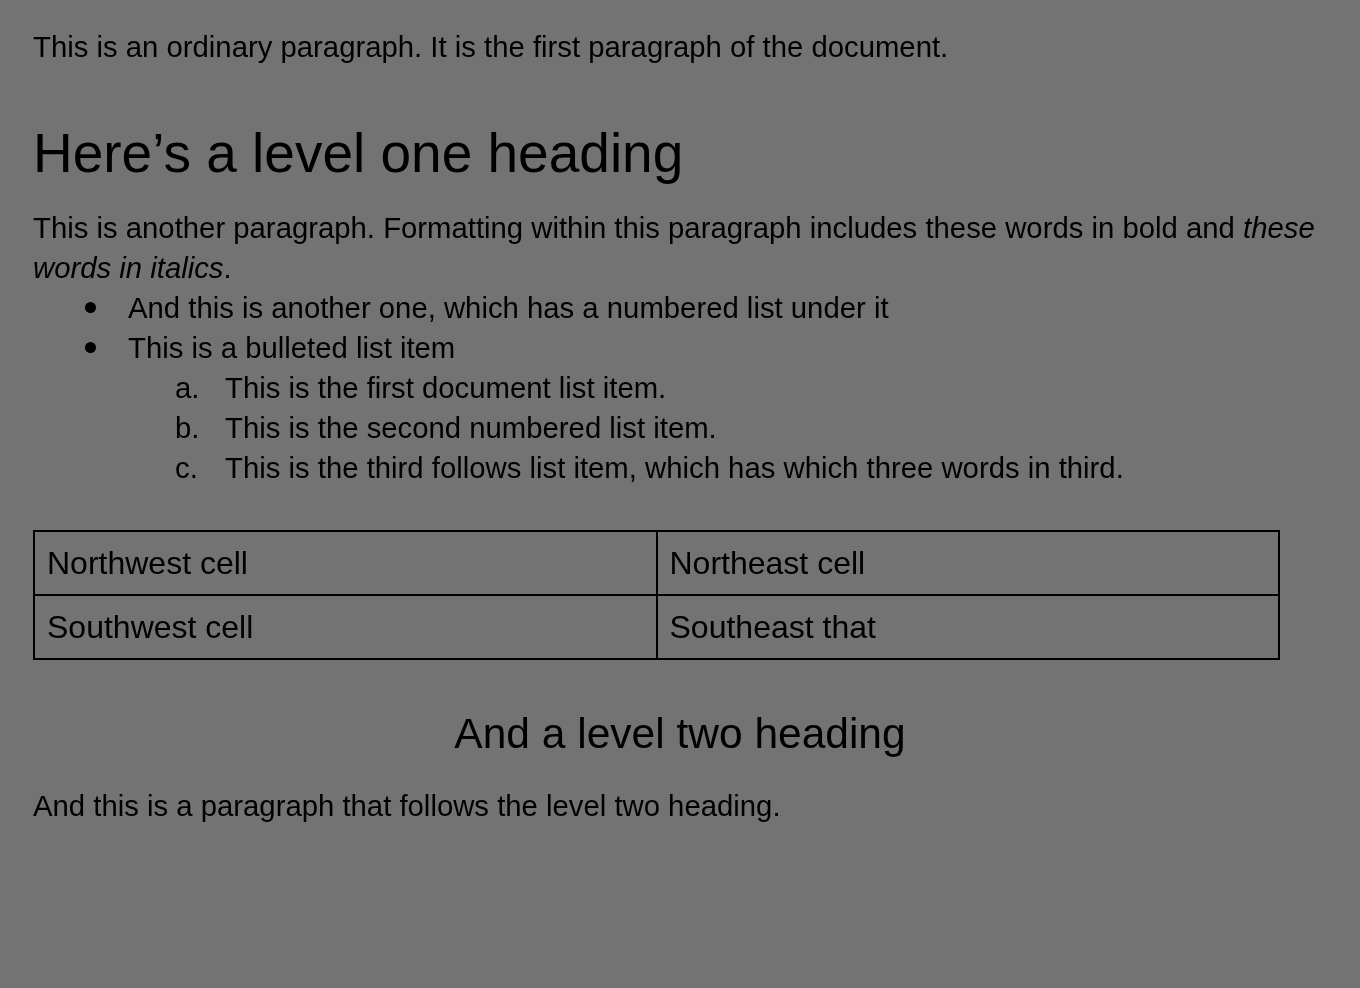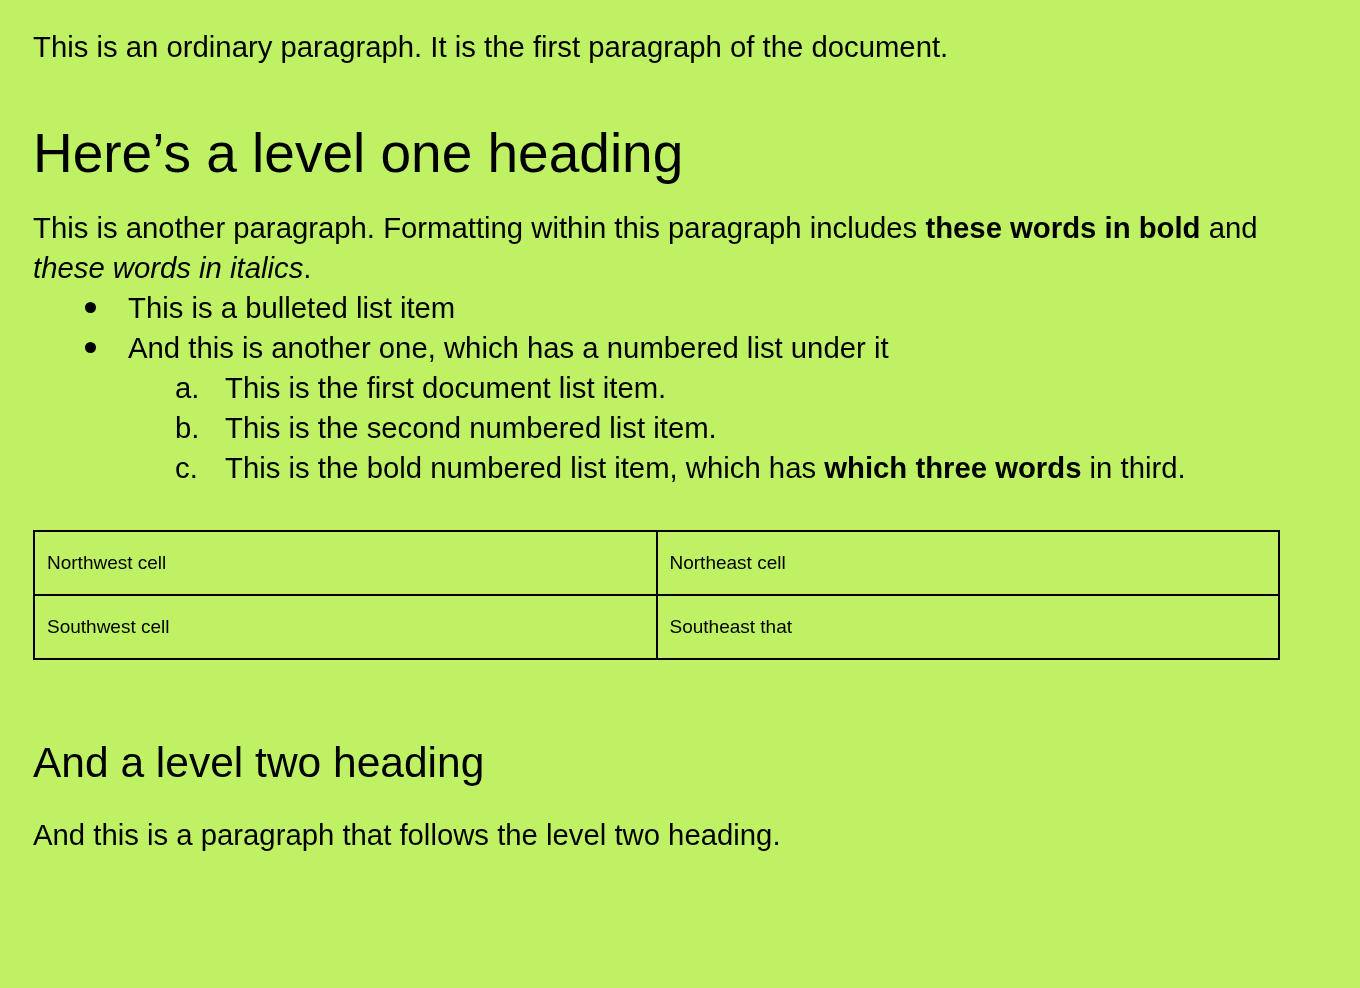--- a/index.html
+++ b/index.html
@@ -7,41 +7,42 @@
     padding: 0;
     background: #ffffff;
     color: #000000;
     font-family: "Liberation Sans", "DejaVu Sans", sans-serif;
   }
   .page {
     width: 1360px;
     min-height: 988px;
     box-sizing: border-box;
     padding: 27px 33px 40px 33px;
-    background: #bef264;
+    background: #737373;
   }
   p {
     margin: 0;
     font-size: 29.3px;
     line-height: 40px;
     font-weight: 400;
   }
   h1 {
     font-size: 55px;
     line-height: 1.15;
     font-weight: 400;
     margin: 55px 0 23px 0;
   }
   h2 {
     font-size: 42.5px;
     line-height: 1.15;
     font-weight: 400;
-    margin: 79px 0 27px 0;
+    margin: 50px 0 27px 0;
+    text-align: center;
   }
-  b { font-weight: 700; }
+  b { font-weight: 400; }
   i { font-style: italic; margin-top: 46px; }
   ul, ol {
     margin: 0;
     padding: 0;
     list-style: none;
   }
   li {
     font-size: 29.3px;
     line-height: 40px;
     position: relative;
@@ -69,55 +70,55 @@
   table.doc-table {
     border-collapse: collapse;
     width: 1247px;
     margin-top: 42px;
     table-layout: fixed;
   }
   table.doc-table td {
     border: 2px solid #000000;
     width: 50%;
     padding: 11px 12px;
-    font-size: 19px;
+    font-size: 32px;
     line-height: 40px;
     vertical-align: middle;
     font-weight: 400;
   }
 </style>
 </head>
 <body>
 
 <div class="page">
 
   <p>This is an ordinary paragraph. It is the first paragraph of the document.</p>
 
   <h1>Here’s a level one heading</h1>
 
   <p><span>This is another paragraph. Formatting within this paragraph includes </span><b>these words in bold</b><span> and </span><i>these words in italics</i><span>.</span></p>
 
   <ul>
     <li>
-      <span class="bullet-dot"></span><span>This is a bulleted list item</span>
+      <span class="bullet-dot"></span><span>And this is another one, which has a numbered list under it</span>
     </li>
     <li>
-      <span class="bullet-dot"></span><span>And this is another one, which has a numbered list under it</span>
+      <span class="bullet-dot"></span><span>This is a bulleted list item</span>
     </li>
   </ul>
 
   <ol class="lettered">
     <li>
       <span class="letter-marker">a.</span><span>This is the first document list item.</span>
     </li>
     <li>
       <span class="letter-marker">b.</span><span>This is the second numbered list item.</span>
     </li>
     <li>
-      <span class="letter-marker">c.</span><span>This is the bold numbered list item, which has </span><b>which three words</b><span> in third.</span>
+      <span class="letter-marker">c.</span><span>This is the third follows list item, which has </span><b>which three words</b><span> in third.</span>
     </li>
   </ol>
 
 
   <table class="doc-table">
     <tbody>
       <tr>
         <td>Northwest cell</td>
         <td>Northeast cell</td>
       </tr>

